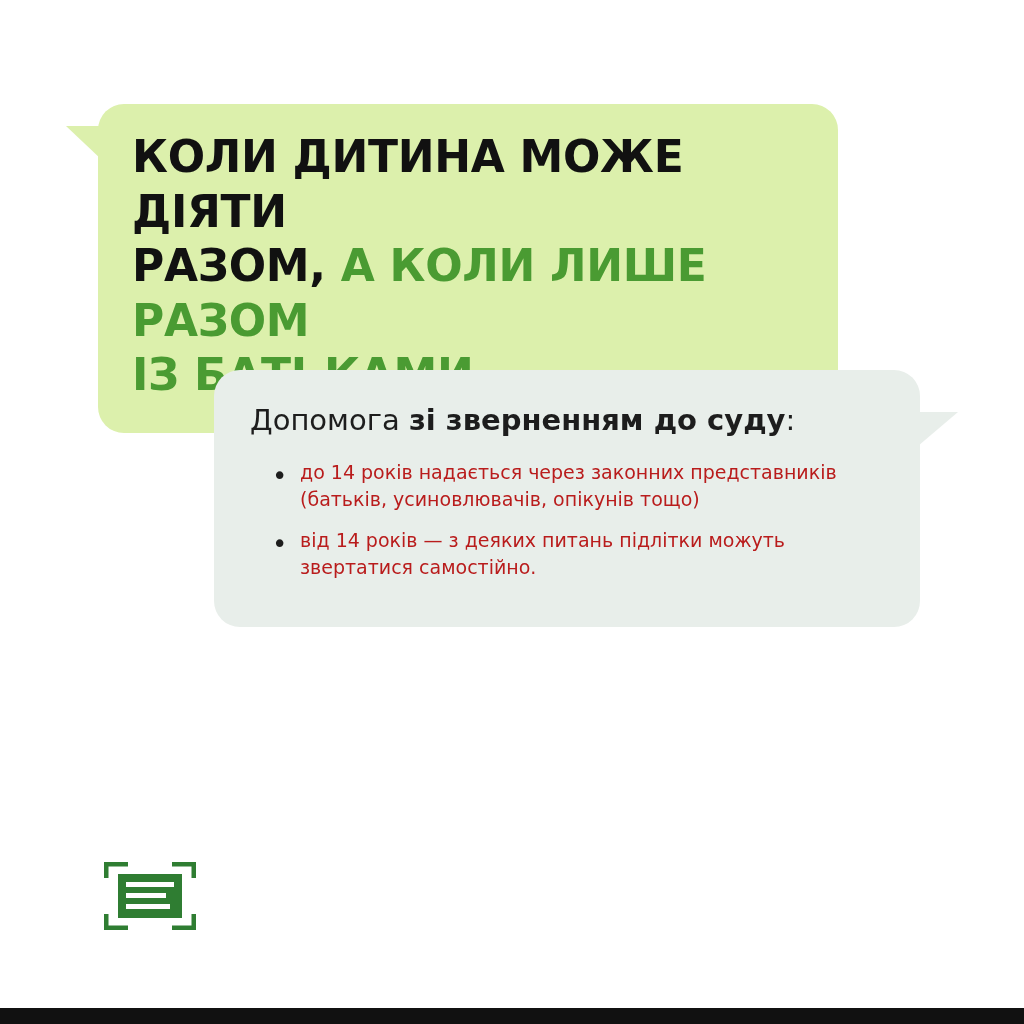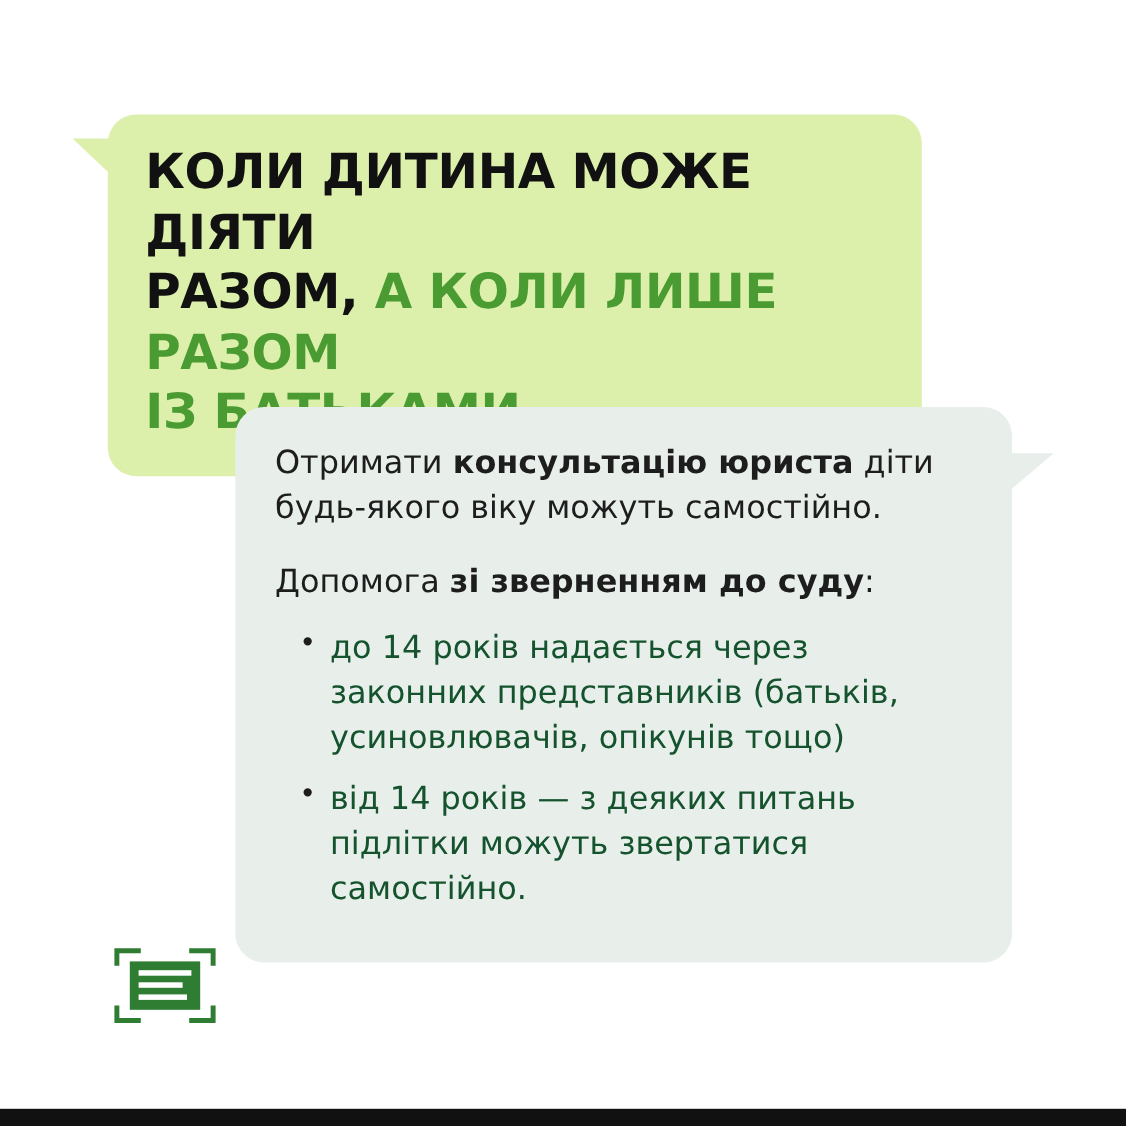--- a/index.html
+++ b/index.html
@@ -89,23 +89,23 @@
   .body-p b {
     font-weight: bold;
   }
   .bullets {
     margin: 0;
     padding: 0 0 0 18px;
     list-style: none;
   }
   .bullets li {
     position: relative;
-    font-size: 29px;
+    font-size: 19px;
     line-height: 1.42;
-    color: #14532d;
+    color: #b91c1c;
     padding-left: 32px;
     margin-bottom: 14px;
   }
   .bullets li:last-child {
     margin-bottom: 12px;
   }
   .bullets li::before {
     content: "\2022";
     position: absolute;
     left: 4px;
@@ -143,23 +143,20 @@
   <div class="title-bubble">
     <h1 class="title-text">
       <span>КОЛИ ДИТИНА МОЖЕ ДІЯТИ</span><br>
       <span>РАЗОМ,</span><span class="title-accent"> А КОЛИ ЛИШЕ РАЗОМ</span><br>
       <span class="title-accent">ІЗ БАТЬКАМИ</span>
     </h1>
   </div>
 
   <div class="body-tail"></div>
   <div class="body-bubble">
-    <p class="body-p">
-      <span>Отримати </span><b>консультацію юриста</b><span> діти будь-якого віку можуть самостійно.</span>
-    </p>
     <p class="body-p second">
       <span>Допомога </span><b>зі зверненням до суду</b><span>:</span>
     </p>
     <ul class="bullets">
       <li>до 14 років надається через законних представників (батьків, усиновлювачів, опікунів тощо)</li>
       <li>від 14 років — з деяких питань підлітки можуть звертатися самостійно.</li>
     </ul>
   </div>
 
   <div class="logo">

